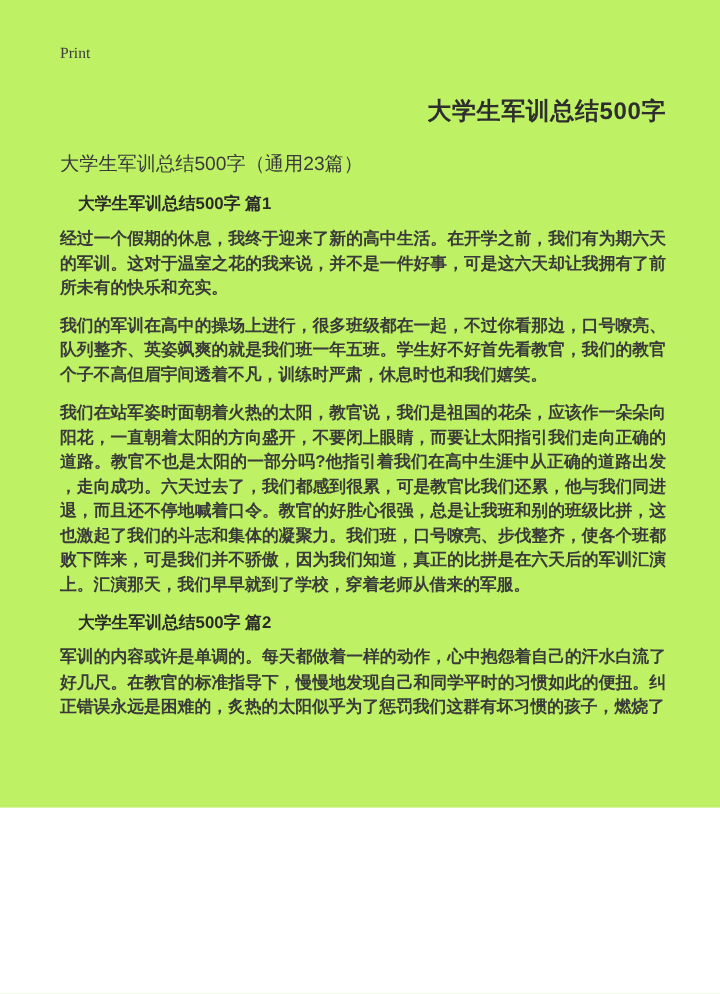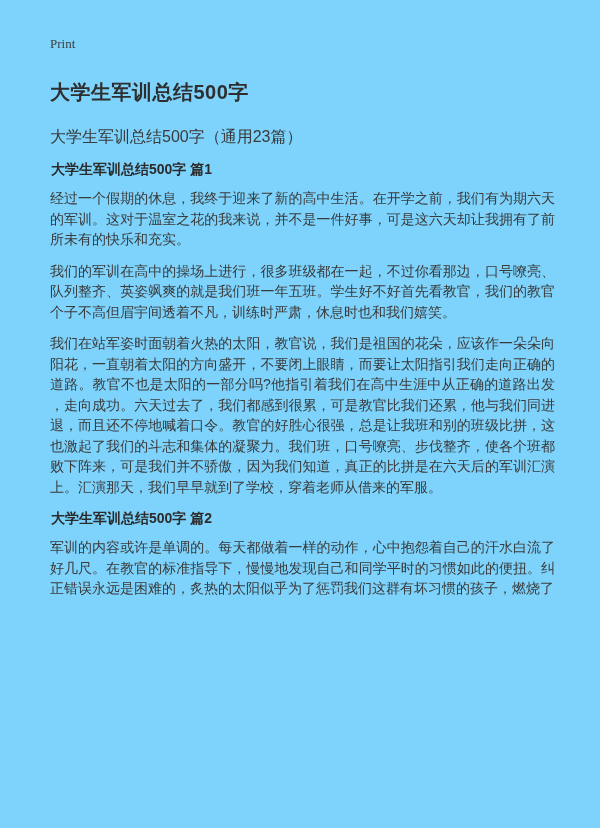--- a/index.html
+++ b/index.html
@@ -10,57 +10,58 @@
   body {
     width: 600px;
     height: 828px;
     overflow: hidden;
     font-family: "Liberation Sans", sans-serif;
     color: #3a3a3a;
   }
   .page {
     box-sizing: border-box;
     width: 600px;
-    height: 828px;
+    height: 673px;
     padding: 36px 45px 0 50px;
-    background: #7dd3fc;
+    background: #bef264;
   }
   .print-link {
     font-family: "Liberation Serif", serif;
     font-size: 13px;
     color: #3d3d3d;
     margin: 0 0 27px 0;
   }
   .doc-title {
     font-size: 20px;
     font-weight: bold;
-    text-align: left;
+    text-align: right;
     color: #2e2e2e;
     margin: 0 0 21px 0;
     letter-spacing: 0.5px;
   }
   .doc-subtitle {
     font-size: 16px;
     color: #3a3a3a;
     margin: 0 0 11px 0;
   }
   .section-heading {
     font-size: 14px;
     font-weight: bold;
     color: #2b2b2b;
-    margin: 13px 0 9px 1px;
+    margin: 13px 0 9px 15px;
   }
   .para {
     font-size: 14px;
     line-height: 20.5px;
     text-align: justify;
     line-break: anywhere;
     word-break: break-all;
     color: #3a3a3a;
     margin: 0 0 11px 0;
+    font-weight: bold;
   }
 </style>
 </head>
 <body>
 
 <div class="page">
 
   <div class="print-link">Print</div>
 
   <h1 class="doc-title">大学生军训总结500字</h1>

